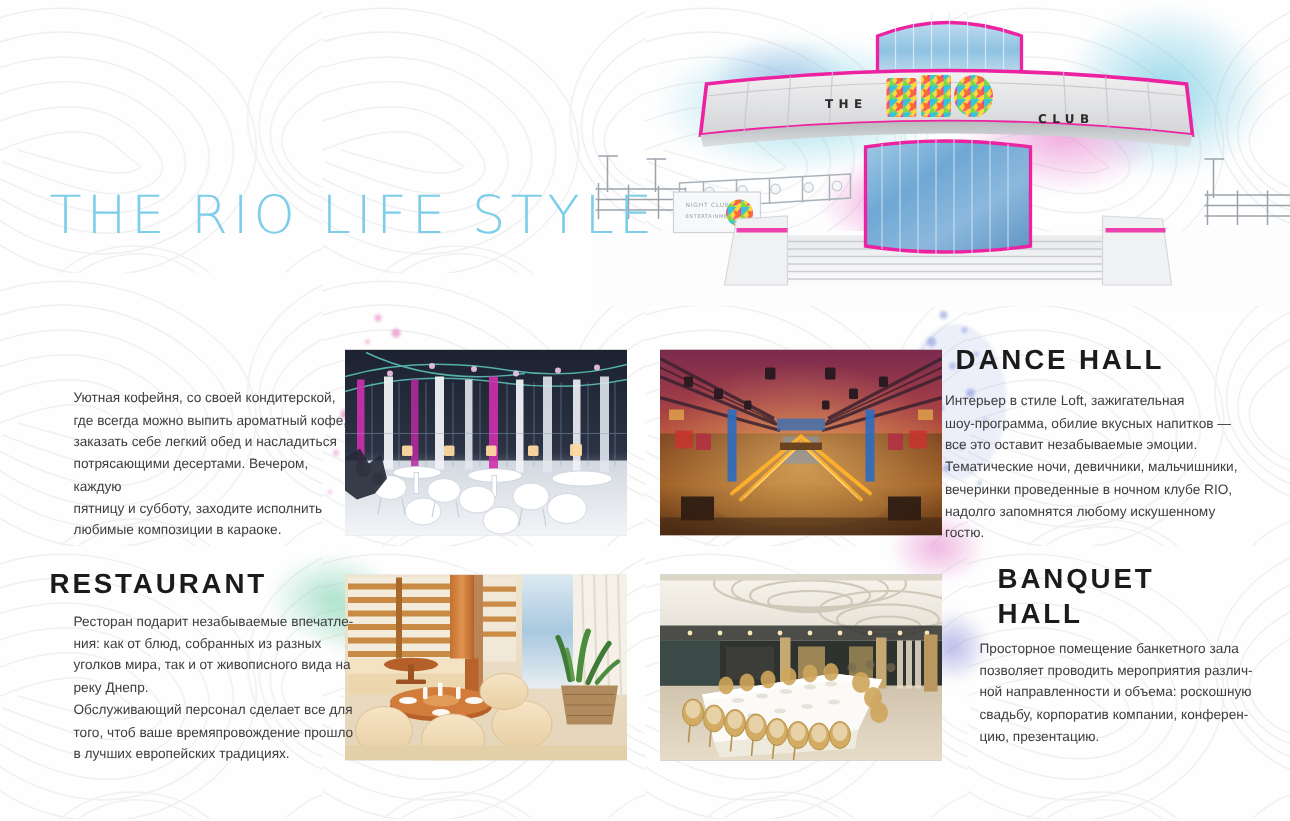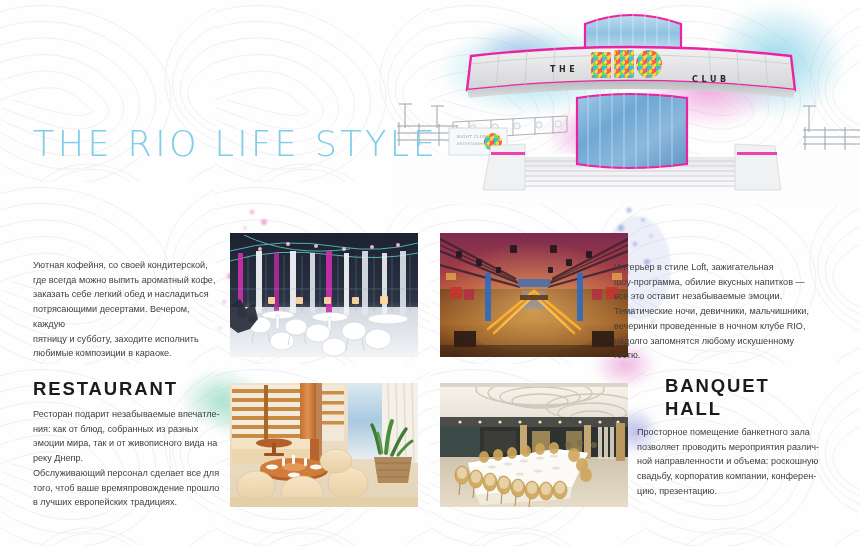--- a/index.html
+++ b/index.html
@@ -117,20 +117,21 @@
     letter-spacing:1.9px;
     color:#1b1b1b;
     line-height:1.22;
   }
   .sec-body{
     position:absolute;
     font-size:9.1px;
     line-height:1.62;
     color:#3e3e3e;
     white-space:pre-line;
+    margin-left:16px;
   }
 
   
   .head-coffee{left:33px;top:229px;}
   .body-coffee{left:33px;top:258px;width:190px;}
   
   .head-rest{left:33px;top:378px;}
   .body-rest{left:33px;top:407px;width:198px;}
   
   .head-dance{left:637px;top:229px;}
@@ -785,32 +786,33 @@
   </div>
 
   <div class="sections">
     <div class="sec-body body-coffee">Уютная кофейня, со своей кондитерской,
 где всегда можно выпить ароматный кофе,
 заказать себе легкий обед и насладиться
 потрясающими десертами. Вечером, каждую
 пятницу и субботу, заходите исполнить
 любимые композиции в караоке.</div>
 
+    <div class="sec-head head-dance">DANCE HALL</div>
     <div class="sec-body body-dance">Интерьер в стиле Loft, зажигательная
 шоу-программа, обилие вкусных напитков —
 все это оставит незабываемые эмоции.
 Тематические ночи, девичники, мальчишники,
 вечеринки проведенные в ночном клубе RIO,
 надолго запомнятся любому искушенному
 гостю.</div>
 
     <div class="sec-head head-rest">RESTAURANT</div>
     <div class="sec-body body-rest">Ресторан подарит незабываемые впечатле-
 ния: как от блюд, собранных из разных
-эмоции мира, так и от живописного вида на
+уголков мира, так и от живописного вида на
 реку Днепр.
 Обслуживающий персонал сделает все для
 того, чтоб ваше времяпровождение прошло
 в лучших европейских традициях.</div>
 
     <div class="sec-head head-banq">BANQUET
 HALL</div>
     <div class="sec-body body-banq">Просторное помещение банкетного зала
 позволяет проводить мероприятия различ-
 ной направленности и объема: роскошную

